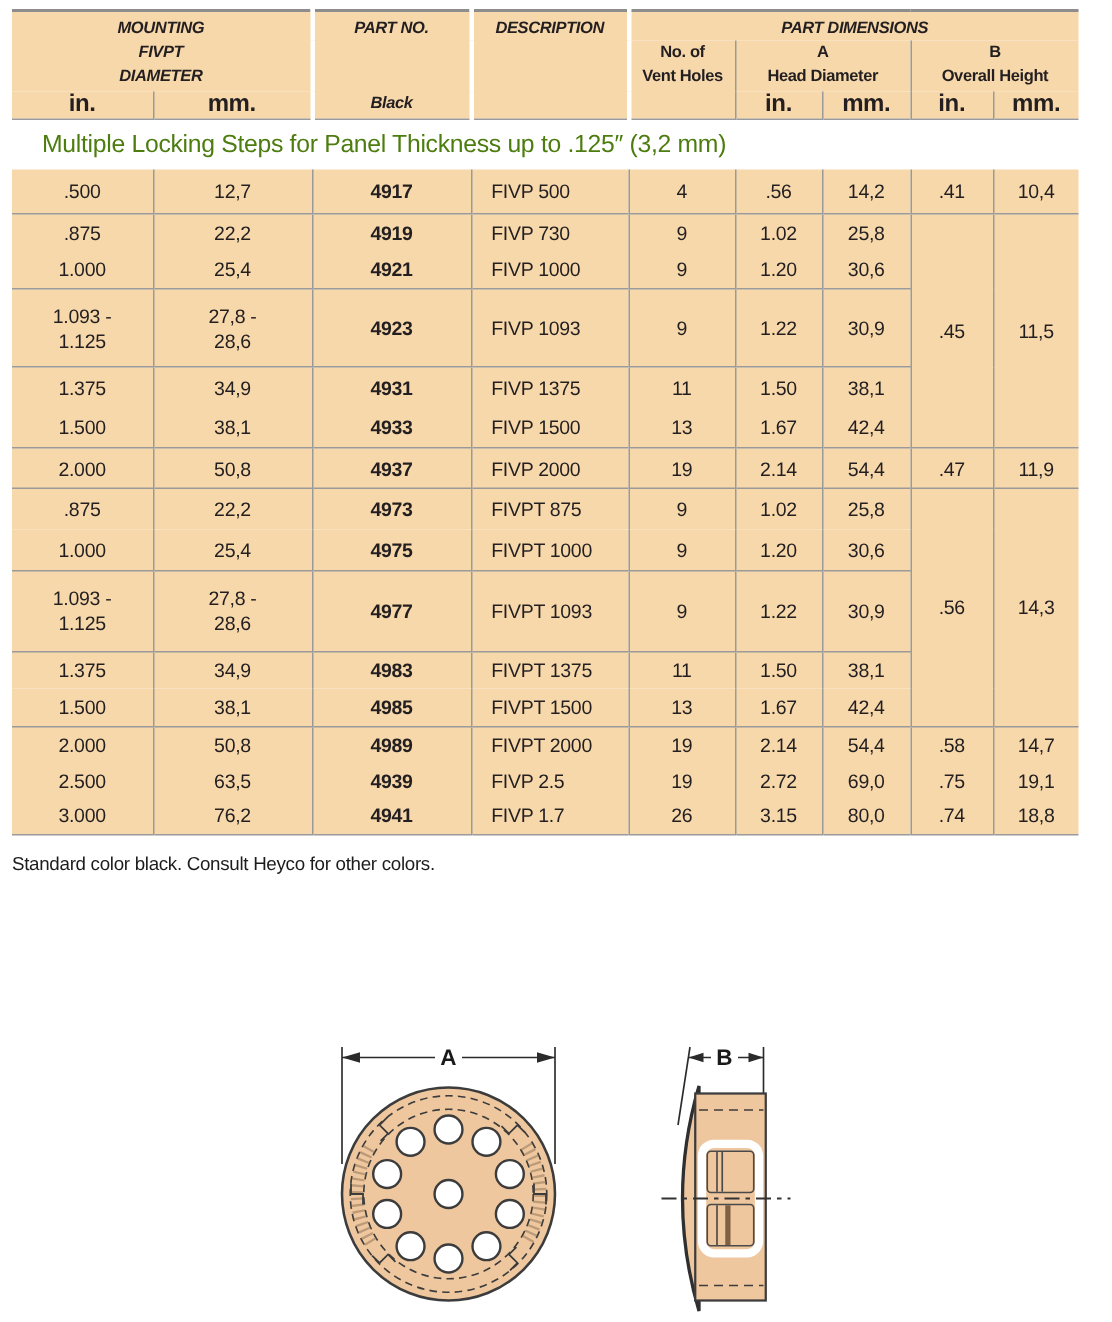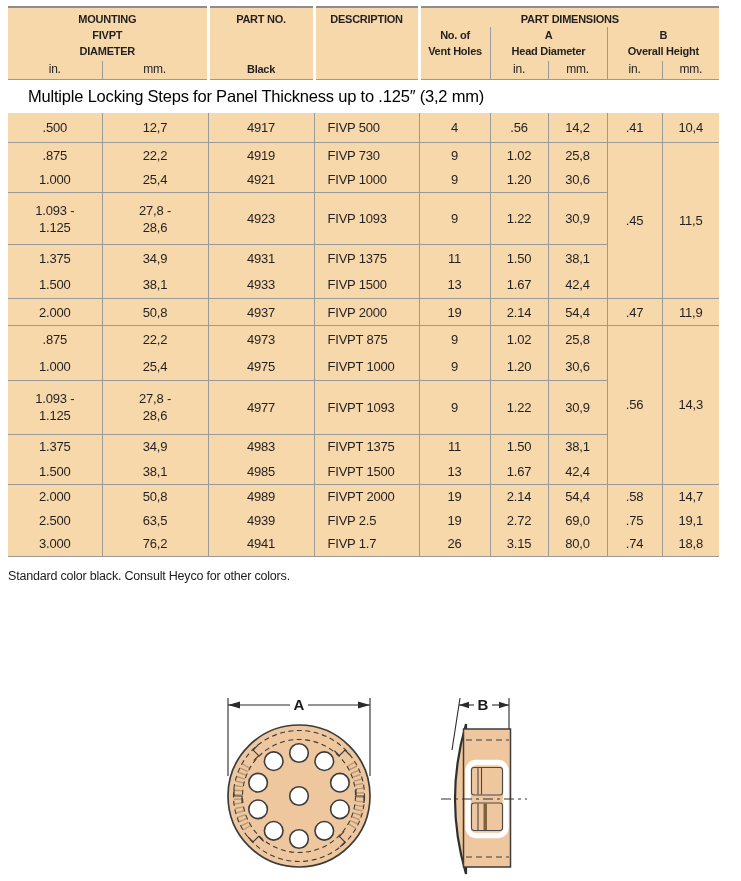--- a/index.html
+++ b/index.html
@@ -5,39 +5,39 @@
   html,body{margin:0;padding:0;background:#ffffff;}
   .page{
     position:relative;width:741px;height:881px;background:#ffffff;overflow:hidden;
     font-family:"Liberation Sans","DejaVu Sans",sans-serif;color:#231f20;
   }
   .content{position:absolute;left:8px;top:6px;width:711px;}
   table{border-collapse:collapse;table-layout:fixed;width:711px;}
   td{padding:0;text-align:center;vertical-align:middle;font-size:13px;letter-spacing:-0.2px;background:#f7d8ab;}
   
   .hdr td{background:#f7d8ab;font-weight:bold;font-size:11px;line-height:16px;letter-spacing:-0.25px;vertical-align:top;}
-  .hdr tr.r1 td{border-top:2px solid #8d8d8d;}
+  .hdr tr.r1 td{border-top:2px solid #8d8d8d;font-style:italic;}
   .hdr .gapL{border-left:3px solid #ffffff;}
   .hdr .grayL{border-left:1px solid #9a9a9a;}
   .hdr .padT{padding-top:3px;}
-  .hdr .units td{font-weight:normal;font-size:12px;line-height:15px;vertical-align:bottom;padding-bottom:2px;}
+  .hdr .units td{font-weight:bold;font-size:16px;line-height:15px;vertical-align:bottom;padding-bottom:2px;}
   .hdr .partno-cell{vertical-align:top;}
   .hdr .black-lbl{margin-top:34px;}
   .hdr-bottom{border-bottom:1px solid #9a9a9a;}
   
   .section-title{
     height:33px;display:flex;align-items:center;padding-left:20px;
-    font-size:16.5px;letter-spacing:-0.2px;color:#000000;background:#ffffff;
+    font-size:16.5px;letter-spacing:-0.2px;color:#4d7c0f;background:#ffffff;
   }
   
   .data td{border-left:1px solid #9a9a9a;}
   .data td.c1{border-left:none;margin-top:48px;}
   .data tr.gs td{border-top:1px solid #9a9a9a;}
   .data{border-bottom:1px solid #9a9a9a;}
-  .data .part{font-weight:normal;}
+  .data .part{font-weight:bold;}
   .data .desc{text-align:left;padding-left:13px;}
   .data .two-line div{line-height:17px;}
   tr.h30{height:30px}tr.h27{height:27px}tr.h25{height:25px}tr.h24{height:24px}tr.h52{height:52px}tr.h54{height:54px}
   
   .footnote{margin-top:12px;font-size:12.5px;letter-spacing:-0.2px;color:#1c1c1c;}
   
   .diagram{position:absolute;left:0;top:678px;}
   .dim-label{font-family:"Liberation Sans","DejaVu Sans",sans-serif;font-size:15px;font-weight:bold;fill:#1a1a1a;}
 </style>
 </head>

